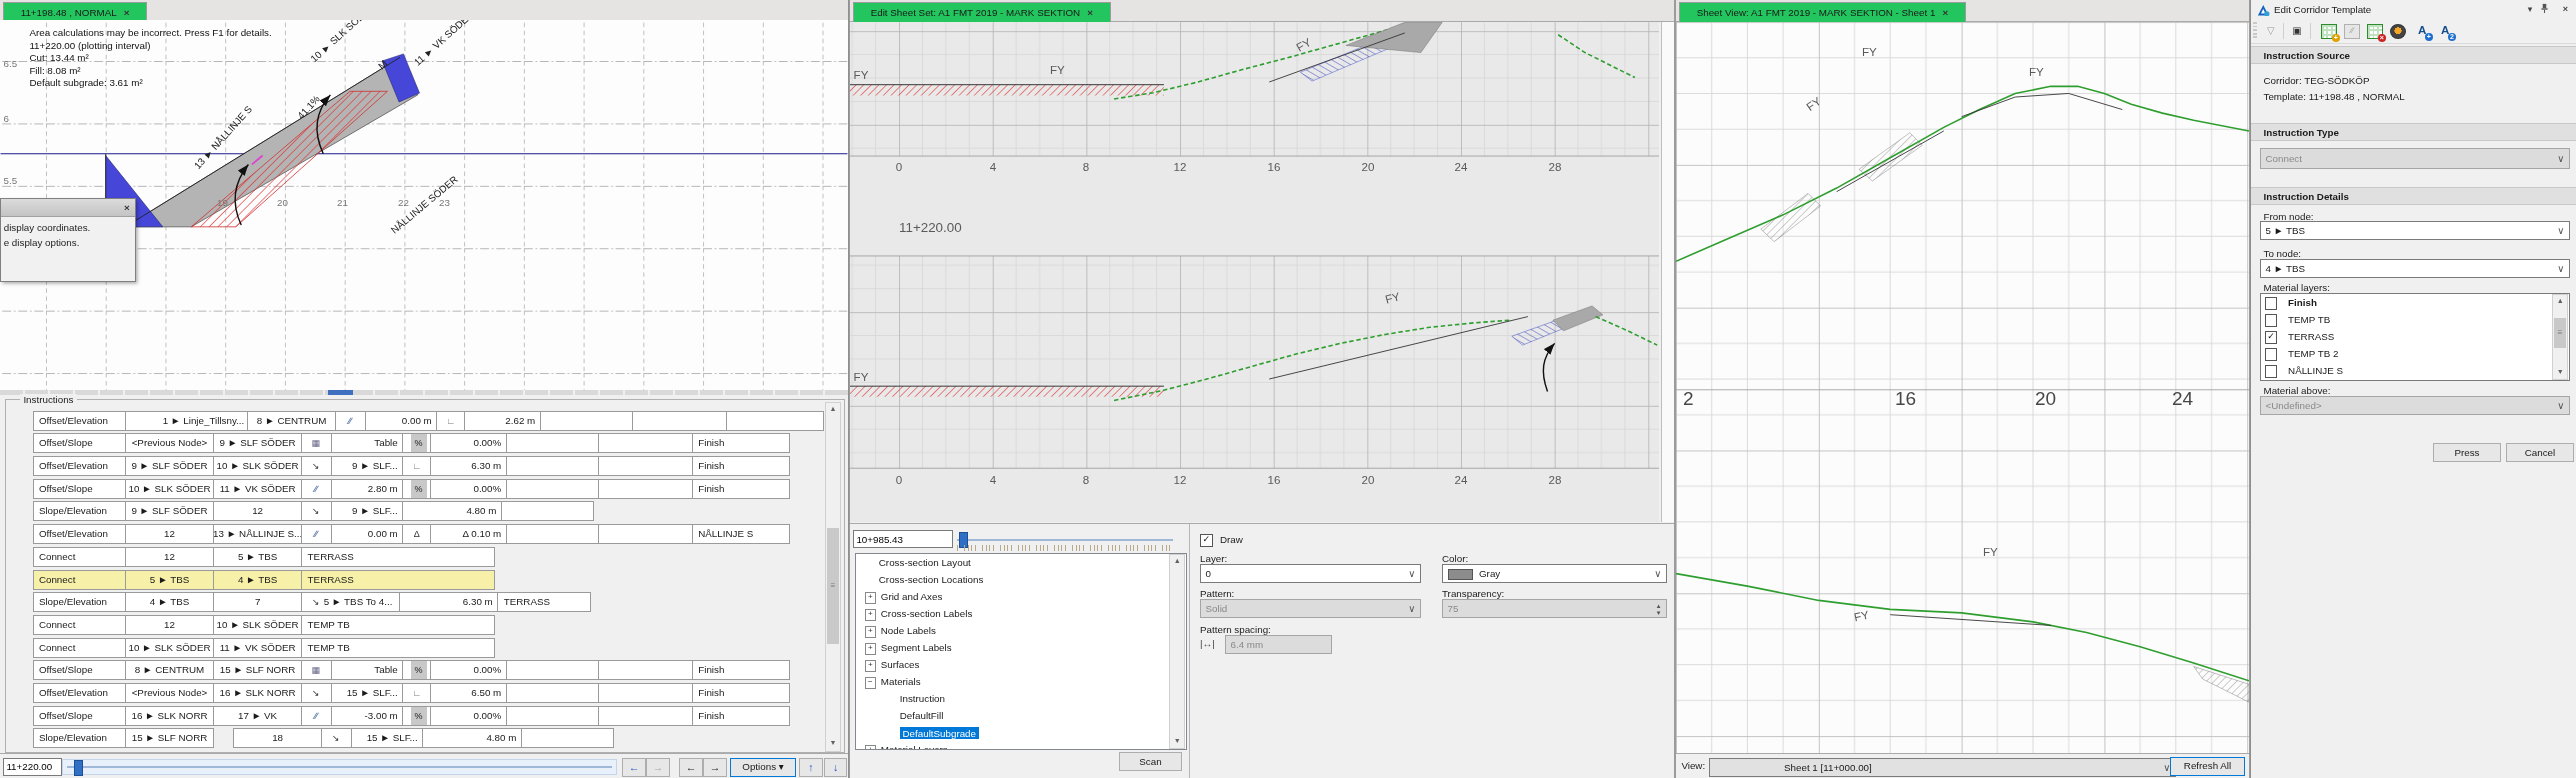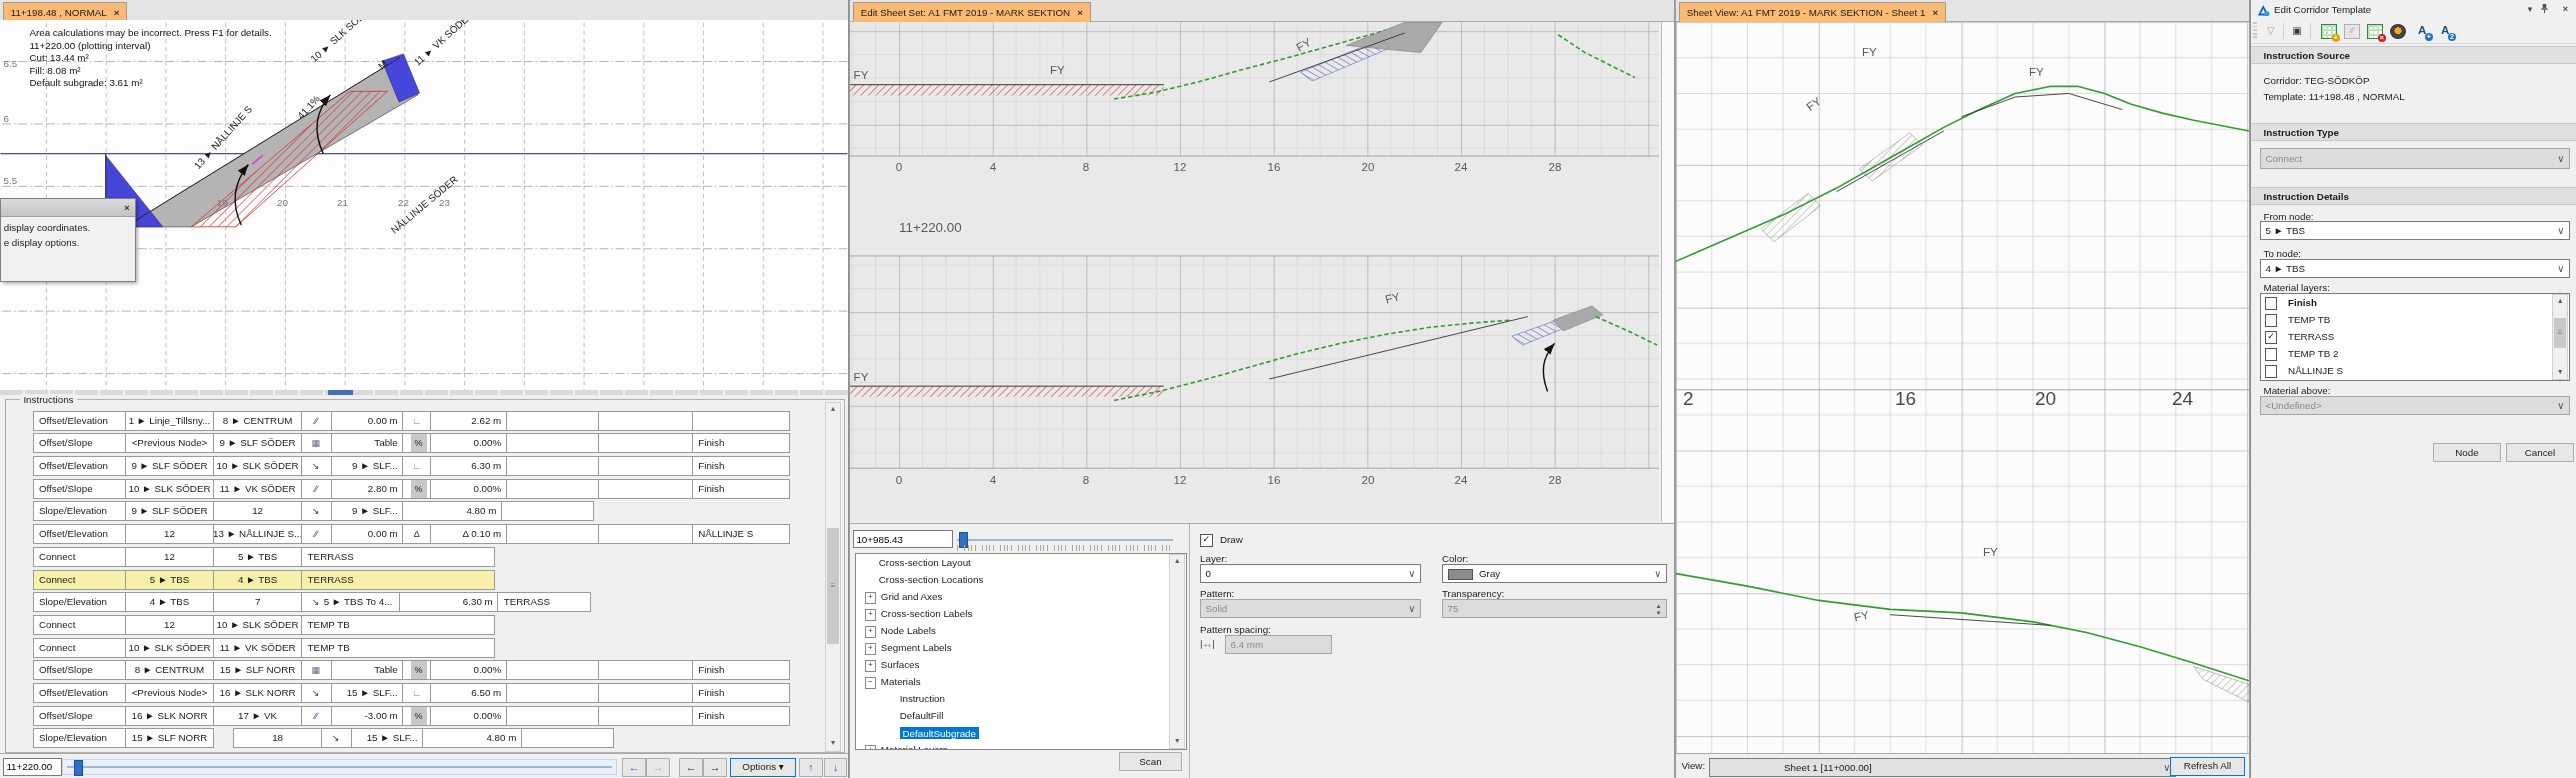--- a/index.html
+++ b/index.html
@@ -1,21 +1,21 @@
 <!DOCTYPE html>
 <html><head>
 <meta charset="utf-8">
 <style>
   html,body{margin:0;padding:0;width:2576px;height:779px;overflow:hidden;background:#9b9b9b;
     font-family:"Liberation Sans","DejaVu Sans",sans-serif;font-size:9.8px;color:#1a1a1a;position:relative;}
   .panel{position:absolute;top:0;height:779px;background:#f0f0f0;}
   
   .tabstrip{position:absolute;left:0;right:0;top:0;height:21.4px;background:#e6e4e2;border-bottom:0.9px solid #a9a9a9;}
-  .tab{position:absolute;top:1.8px;left:2.7px;height:19px;background:#fdba74;border:0.9px solid #9b9b9b;border-bottom:none;
-    display:flex;align-items:center;gap:7.1px;padding:0 7px;white-space:nowrap;}
+  .tab{position:absolute;top:1.8px;left:2.7px;height:19px;background:#22c55e;border:0.9px solid #9b9b9b;border-bottom:none;
+    display:flex;align-items:center;gap:7.1px;padding:0 17px;white-space:nowrap;}
   .tclose{font-weight:bold;color:#333;cursor:default;font-size:9.8px;}
   
   .inputbox{position:absolute;background:#fff;border:0.9px solid #7a7a7a;font:inherit;padding:0 2.7px;height:16px;}
   .combo{position:absolute;background:#fff;border:0.9px solid #7a7a7a;height:17px;line-height:17px;}
   .combo .cv{padding-left:4.5px;display:block;overflow:hidden;white-space:nowrap;}
   .combo .chev{position:absolute;right:4.5px;top:0;color:#555;}
   .combo.dis{background:#dcdcdc;color:#8a8a8a;border-color:#a5a5a5;}
   .combo.gray{background:#e1e1e1;padding-left:12px;}
   .wbtn{position:absolute;background:#e7e7e7;border:0.9px solid #adadad;text-align:center;line-height:17px;height:17px;}
   .wbtn.focus{border:1.8px solid #0078d7;line-height:15px;}
@@ -197,21 +197,21 @@
       <div class="seg-sel"></div>
     </div>
 
   <div class="groupbox">
     <span class="glabel">Instructions</span>
     <div id="inst-rows">
         <div class="irow">
           <div class="icell al" style="width: 86px;">
             <span>Offset/Elevation</span>
           </div>
-          <div class="icell ac" style="width: 87px;">
+          <div class="icell ac" style="width: 87px; padding-left: 34px;">
             <span>1 ► Linje_Tillsny...</span>
           </div>
           <div class="icell ac" style="width: 87px;">
             <span>8 ► CENTRUM</span>
           </div>
           <div class="icell al" style="width: 23px;">
             <span class="cicon i-slope">∕∕</span>
           </div>
           <div class="icell ar" style="width: 66px;">
             <span>0.00 m</span>
@@ -840,16 +840,16 @@
     <div class="sb-btn" style="top:0;">▲</div>
     <div class="sb-thumb" style="top:23px;height:30px;line-height:30px;">≡</div>
     <div class="sb-btn" style="bottom:0;">▼</div>
   </div>
   <span class="lbl" style="left:12.5px;top:385px;">Material above:</span>
   <div class="combo dis" style="left:9px;top:396px;width:308px;">
     <span class="cv">&lt;Undefined&gt;</span>
     <span class="chev">∨</span>
   </div>
 
-  <div class="wbtn" style="left:182px;top:443px;width:66px;">Node</div>
+  <div class="wbtn" style="left:182px;top:443px;width:66px;">Press</div>
   <div class="wbtn" style="left:255px;top:443px;width:66px;">Cancel</div>
 </div>
 
 
 </body></html>

